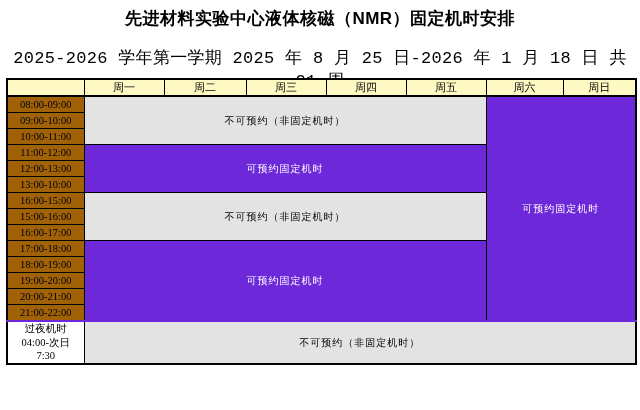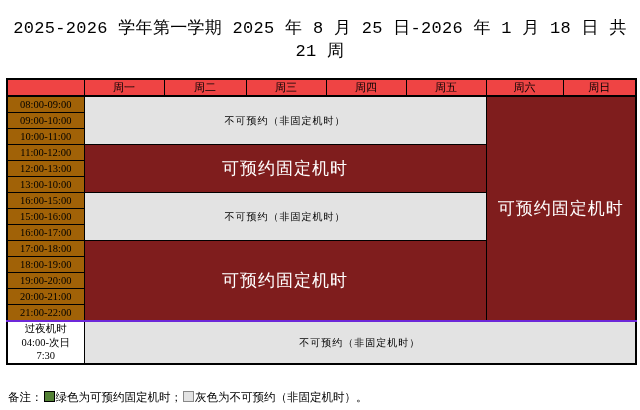--- a/index.html
+++ b/index.html
@@ -49,41 +49,41 @@
     padding: 0;
     text-align: center;
     vertical-align: middle;
     overflow: hidden;
   }
   tr.header-row td {
     height: 15px;
     border-bottom: 2px solid #000000;
     font-family: "Liberation Serif", serif;
     font-size: 11px;
-    background: #ef4444;
+    background: #fef9c3;
   }
   td.time-cell {
     height: 15px;
     border-right: 2px solid #000000;
     font-family: "Liberation Serif", serif;
     font-size: 10.5px;
     background: #a16207;
     white-space: nowrap;
   }
   td.block-gray {
     background: #e3e3e3;
     font-family: "Liberation Sans", sans-serif;
     font-size: 10px;
     letter-spacing: 1px;
     color: #000000;
   }
   td.block-green {
-    background: #7f1d1d;
+    background: #6d28d9;
     font-family: Liberation Sans, sans-serif;
-    font-size: 17px;
+    font-size: 10px;
     letter-spacing: 1px;
     color: #ffffff;
   }
   td.weekend-cell {
     border-left: 2px solid #000000;
   }
   tr.overnight-row td {
     border-top: 2px solid #6d28d9;
     height: 41px;
   }
@@ -111,20 +111,21 @@
     margin: 0 1px;
   }
   .swatch.green { background: #1e7a1e; background: #2e7d1e; background: #228B22; background: #538135; border-color: #000; }
   .swatch.gray  { background: #e3e3e3; border-color: #888; }
 </style>
 </head>
 <body>
 
 <div class="page">
 
+  <div class="title">先进材料实验中心液体核磁（NMR）固定机时安排</div>
   <div class="subtitle">2025-2026 学年第一学期  2025 年 8 月 25 日-2026 年 1 月 18 日  共 21 周</div>
 
   <table class="schedule">
     <colgroup>
       <col style="width:77px">
       <col style="width:80px">
       <col style="width:82px">
       <col style="width:80px">
       <col style="width:80px">
       <col style="width:80px">
@@ -198,17 +199,14 @@
         <td class="overnight-label">
           <div>过夜机时</div>
           <div>04:00-次日</div>
           <div>7:30</div>
         </td>
         <td class="block-gray" colspan="7">不可预约（非固定机时）</td>
       </tr>
     </tbody>
   </table>
 
-  <div class="legend">
-    <span>备注：</span><span class="swatch green"></span><span>绿色为可预约固定机时；</span><span class="swatch gray"></span><span>灰色为不可预约（非固定机时）。</span>
-  </div>
 
 </div>
 
 </body></html>

